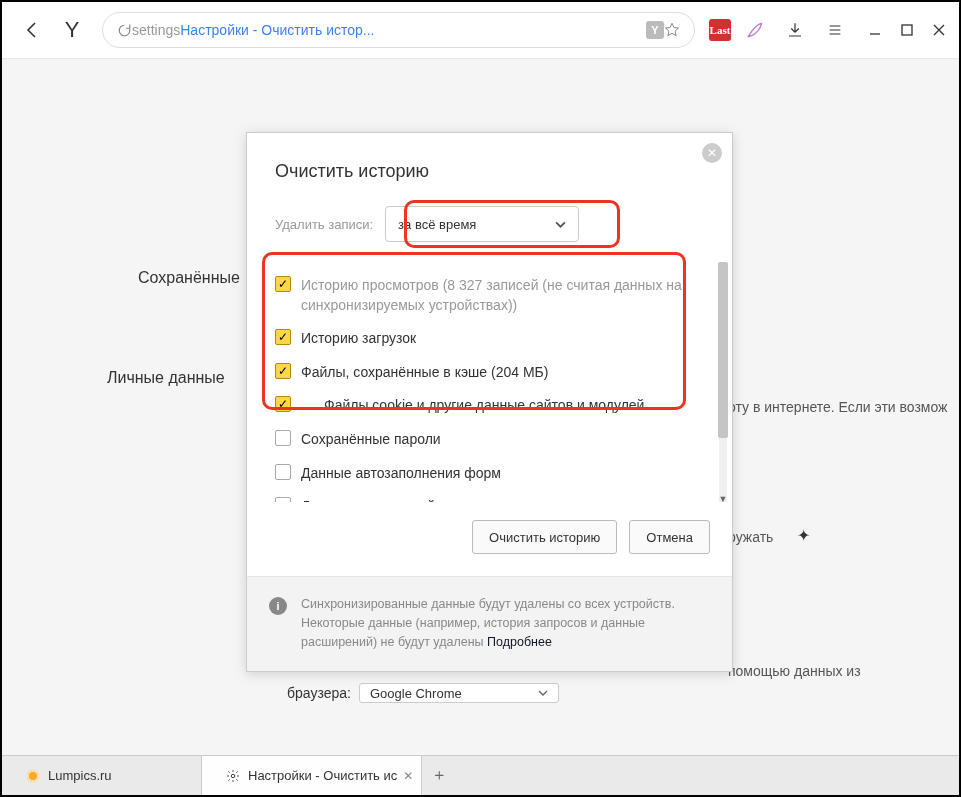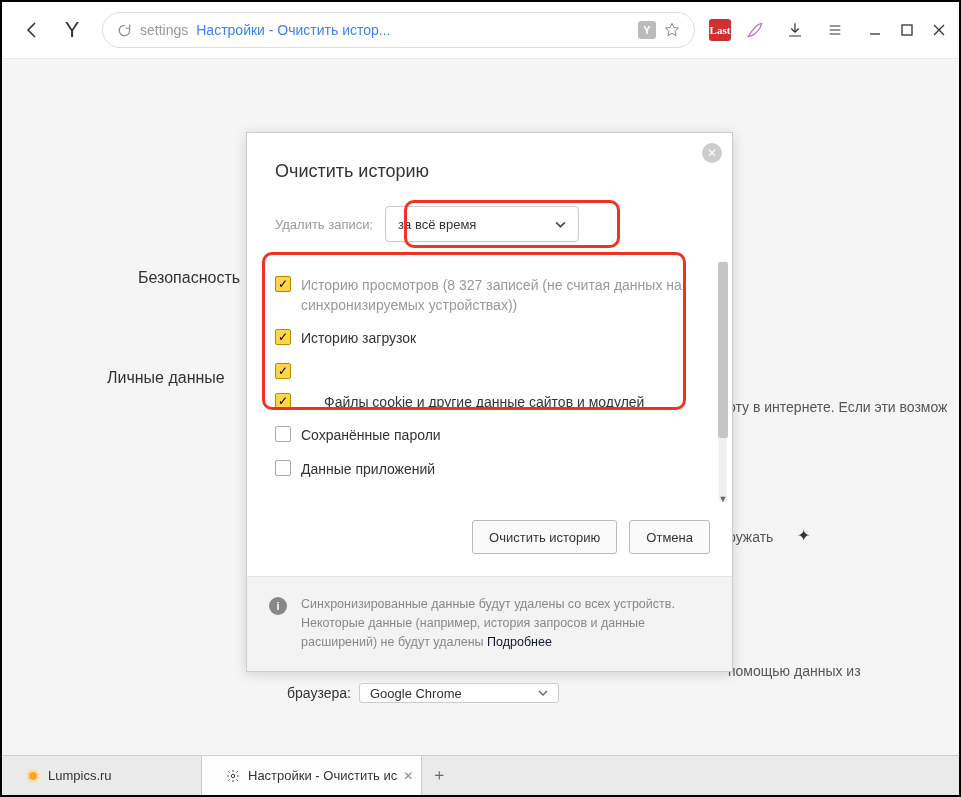--- a/index.html
+++ b/index.html
@@ -3,21 +3,21 @@
 <meta charset="utf-8">
 <style>
 * { box-sizing: border-box; margin: 0; padding: 0; font-family: Arial, Helvetica, sans-serif; }
 body { background: #fff; }
 .frame { width: 961px; height: 797px; border: 2px solid #000; position: relative; overflow: hidden; background: #fff; }
 
 
 .toolbar { height: 56px; display: flex; align-items: center; padding: 0 14px; gap: 8px; }
 .tb-btn { width: 32px; height: 32px; display:flex; align-items:center; justify-content:center; color:#555; }
 .yicon { font-size: 22px; color:#333; font-weight:400;}
-.address { flex:1; height:36px; border:1px solid #ddd; border-radius:18px; display:flex; align-items:center; padding:0 14px; color:#555; font-size:14px; gap:8px; margin:0 6px;}
+.address { flex:1; height:36px; border:1px solid #ddd; border-radius:18px; display:flex; align-items:center; padding:0 14px; color:#555; font-size:14px; margin:0 6px;}
 .address .label { color:#999; white-space:nowrap;}
 .address .title { color:#3b82f6; white-space:nowrap; overflow:hidden; text-overflow:ellipsis;}
 .addr-y { width:18px; height:18px; background:#bbb; border-radius:3px; display:flex; align-items:center; justify-content:center; color:#fff; font-size:11px; font-weight:bold;}
 .star { color:#888;}
 .ext { width:22px; height:22px; border-radius:3px; display:flex; align-items:center; justify-content:center; font-size:11px; font-weight:bold; color:#fff;}
 .ext.red { background:#d03030;font-family:Liberation Serif, serif;}
 .feather { color:#b97ad3;}
 .wc { display:flex; gap:20px; margin-left:10px; color:#444;}
 
 
@@ -123,21 +123,21 @@
         </span>
     <span>
           <svg width="12" height="12" viewBox="0 0 12 12">
             <path d="M1 1l10 10M11 1L1 11" stroke="#333" stroke-width="1.3"></path>
           </svg>
         </span>
   </div>
 </div>
 
 <div class="page-bg">
-  <div class="side-label" style="top:210px; left:136px;">Безопасность</div>
+  <div class="side-label" style="top:210px; left:136px;">Сохранённые</div>
   <div class="side-label" style="top:310px; left:105px;">Личные данные</div>
   <div class="bg-text" style="top:340px; left:726px;">оту в интернете. Если эти возмож</div>
   <div class="bg-text" style="top:470px; left:726px;">ружать</div>
   <span class="puzzle" style="position:absolute; top:467px; left:795px;">✦</span>
   <div class="bg-text" style="top:604px; left:726px;">помощью данных из</div>
   <div class="import-row" style="top:624px; left:285px;">
     <span>браузера:</span>
     <div class="import-select">
       <span>Google Chrome</span>
       <svg width="10" height="10" viewBox="0 0 10 10">
@@ -166,28 +166,33 @@
             <div class="check-row muted">
               <div class="check on">✓</div>
               <div style="line-height: 1.4;">Историю просмотров (8 327 записей (не считая данных на синхронизируемых устройствах))</div>
             </div>
             <div class="check-row">
               <div class="check on">✓</div>
               <div style="line-height: 1.4;">Историю загрузок</div>
             </div>
             <div class="check-row">
               <div class="check on">✓</div>
+              <div style="line-height: 1.4;">Файлы, сохранённые в кэше (204 МБ)</div>
             </div>
             <div class="check-row">
               <div class="check on">✓</div>
               <div style="line-height: 1.4; margin-left: 23px;">Файлы cookie и другие данные сайтов и модулей</div>
             </div>
             <div class="check-row">
               <div class="check"></div>
               <div style="line-height: 1.4;">Сохранённые пароли</div>
+            </div>
+            <div class="check-row">
+              <div class="check"></div>
+              <div style="line-height: 1.4;">Данные автозаполнения форм</div>
             </div>
             <div class="check-row">
               <div class="check"></div>
               <div style="line-height: 1.4;">Данные приложений</div>
             </div>
           </div>
       <div class="scrollbar">
         <div class="arr" style="top:-2px;">▲</div>
         <div class="track"></div>
         <div class="thumb"></div>

